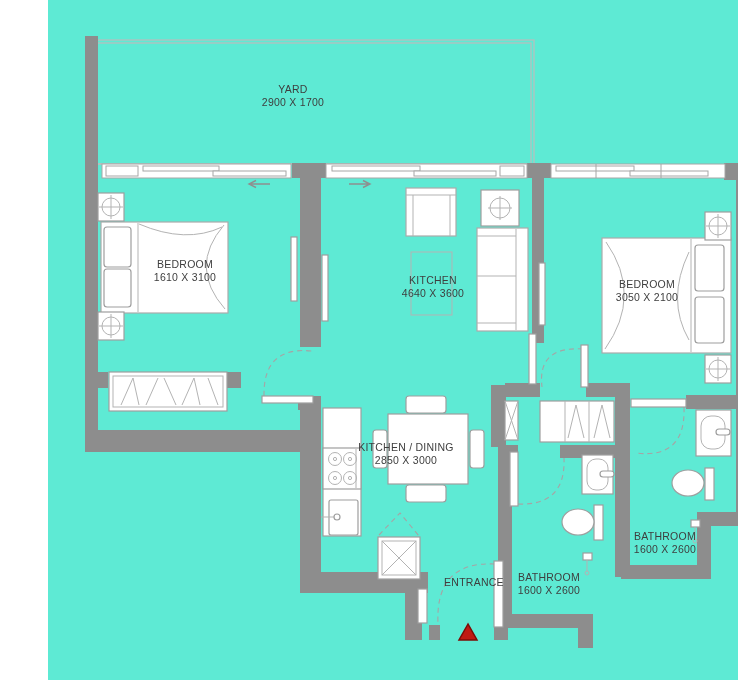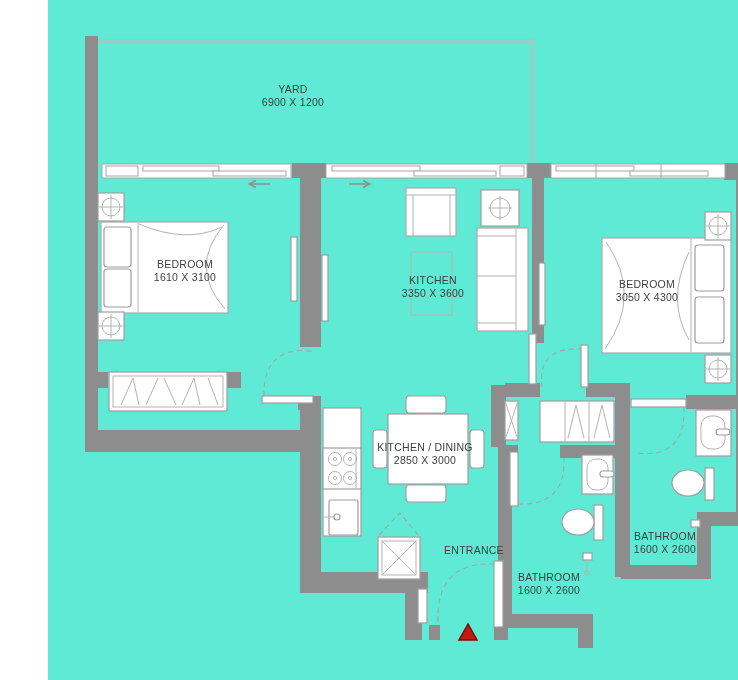--- a/index.html
+++ b/index.html
@@ -271,50 +271,50 @@
       <rect class="fix" x="446" y="561" width="9" height="66"></rect>
     </g>
 
     <g>
       <polygon points="420,624 411,640 429,640" stroke-width="1.5" stroke="#7c0c06" fill="#c01a12"></polygon>
     </g>
   </svg>
 
   <div class="room-label" style="left:245px;top:95px">
     <div>YARD</div>
-    <div>6900 X 1200</div>
+    <div>2900 X 1700</div>
   </div>
 
   <div class="room-label" style="left:137px;top:270px">
     <div>BEDROOM</div>
     <div>1610 X 3100</div>
   </div>
 
   <div class="room-label" style="left:385px;top:286px">
     <div>KITCHEN</div>
-    <div>3350 X 3600</div>
+    <div>4640 X 3600</div>
   </div>
 
   <div class="room-label" style="left:599px;top:290px">
     <div>BEDROOM</div>
-    <div>3050 X 4300</div>
-  </div>
-
-  <div class="room-label" style="left:377px;top:453px">
+    <div>3050 X 2100</div>
+  </div>
+
+  <div class="room-label" style="left:358px;top:453px">
     <div>KITCHEN / DINING</div>
     <div>2850 X 3000</div>
   </div>
 
   <div class="room-label" style="left:501px;top:583px">
     <div>BATHROOM</div>
     <div>1600 X 2600</div>
   </div>
 
   <div class="room-label" style="left:617px;top:542px">
     <div>BATHROOM</div>
     <div>1600 X 2600</div>
   </div>
 
-  <div class="room-label" style="left:426px;top:550px">
+  <div class="room-label" style="left:426px;top:582px">
     <div>ENTRANCE</div>
   </div>
 
 </div>
 
 </body></html>

